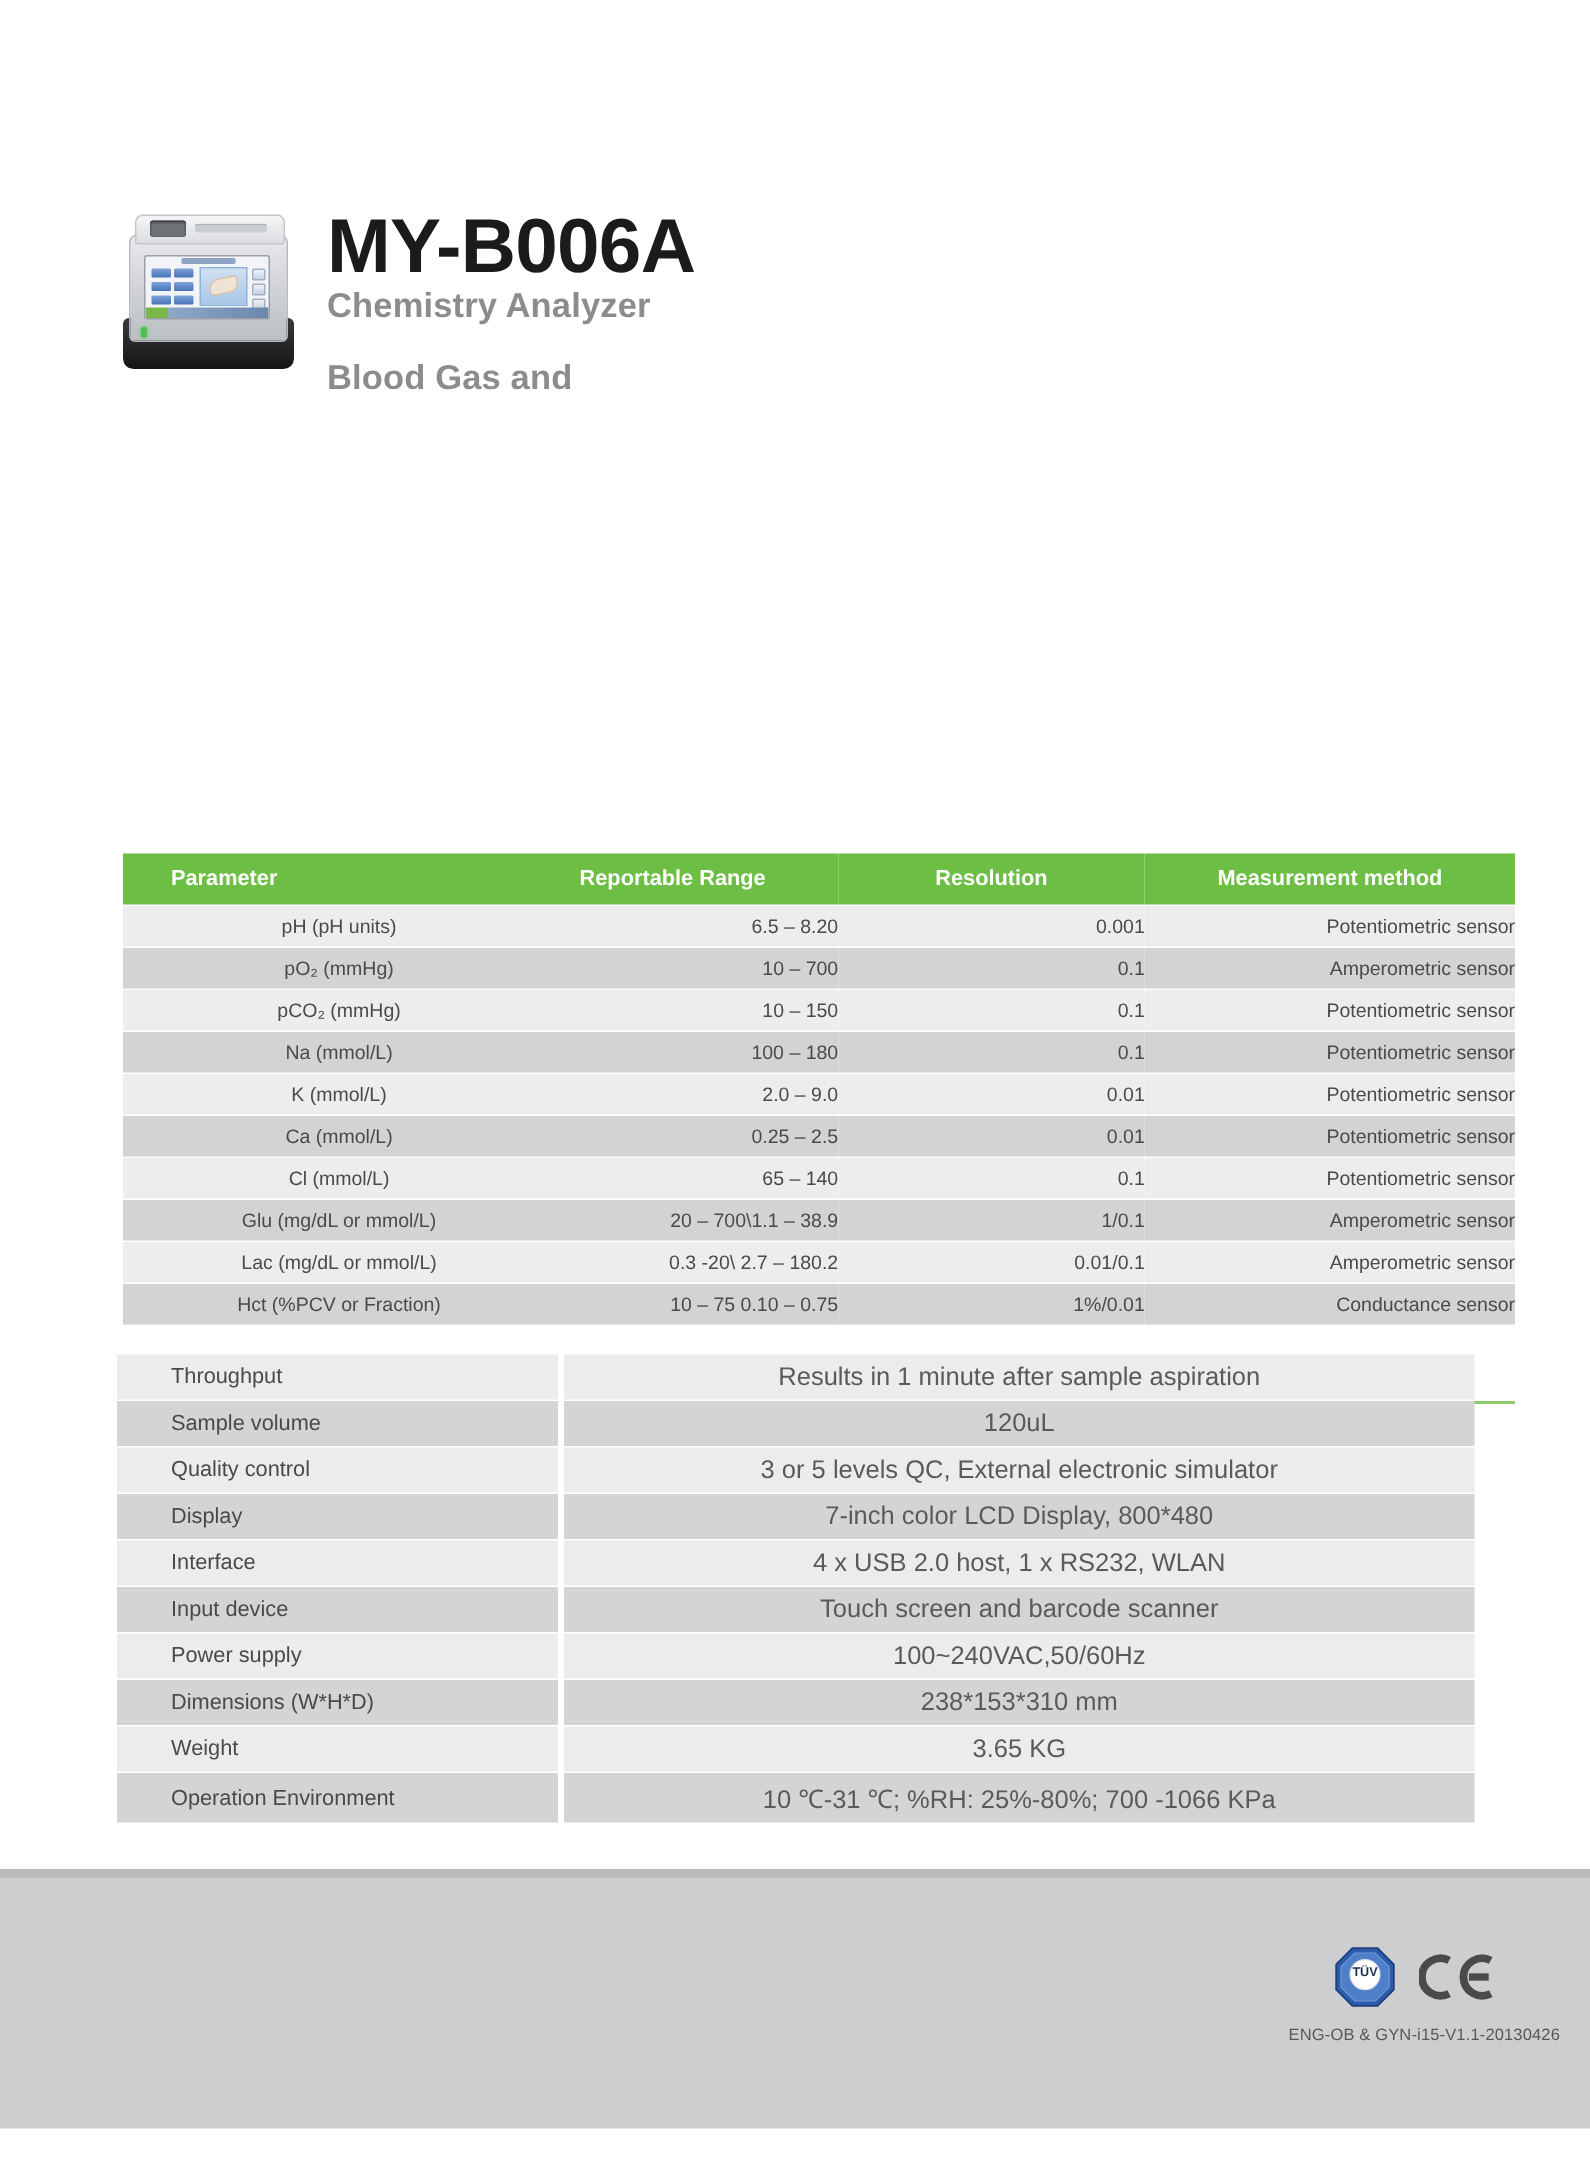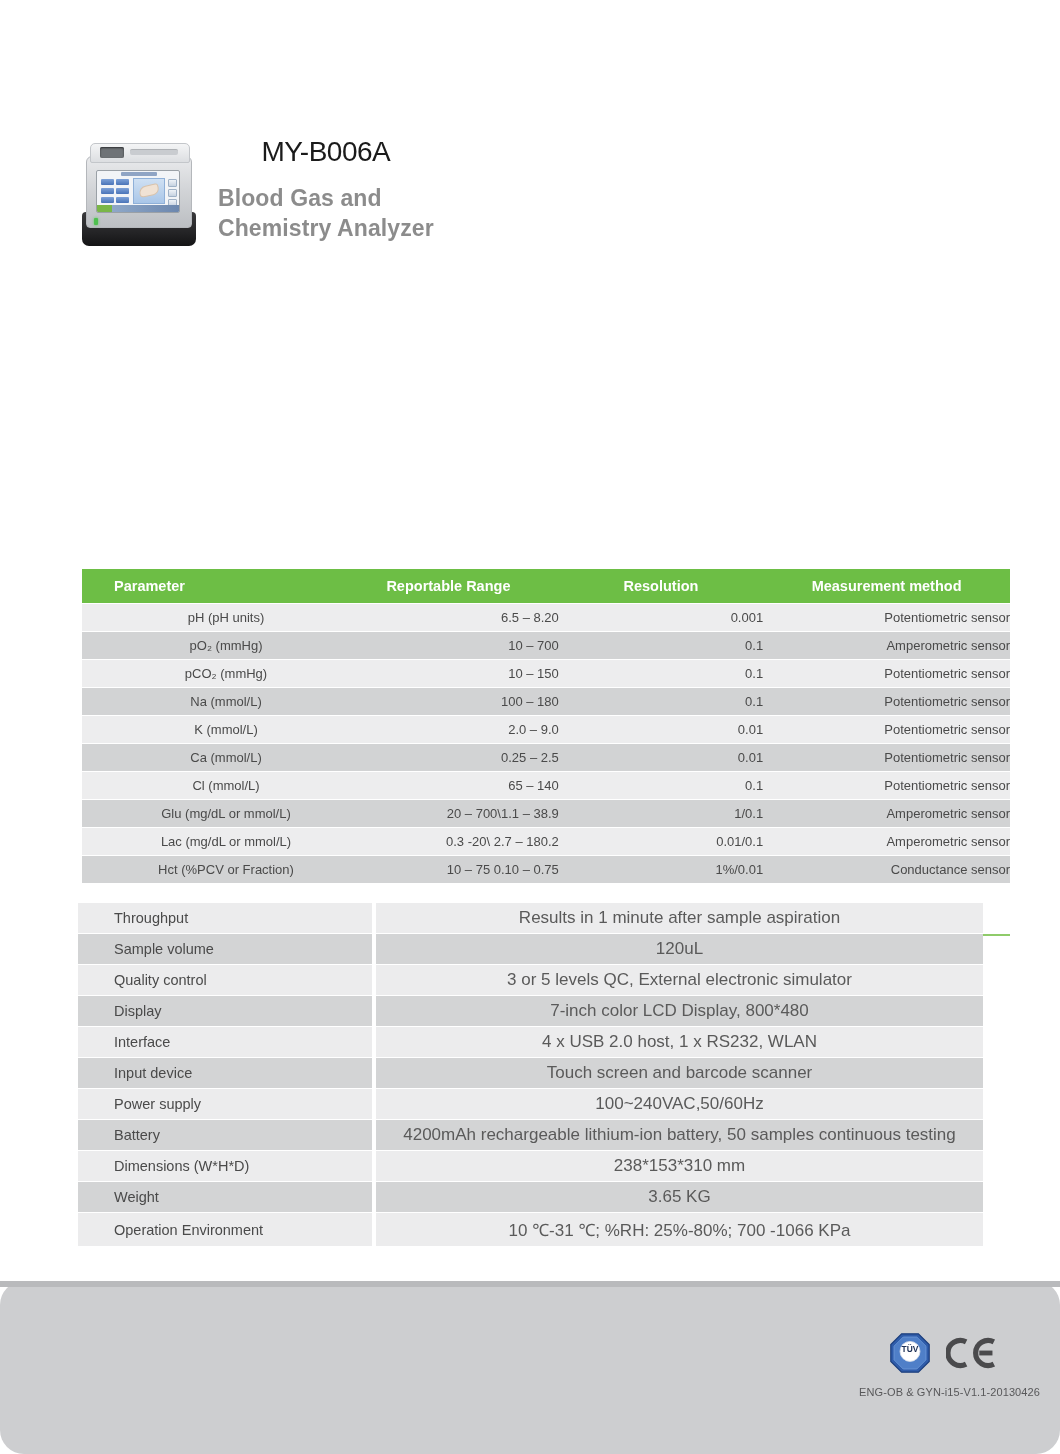--- a/index.html
+++ b/index.html
@@ -160,28 +160,27 @@
     border-radius: 1px;
     box-shadow: 0 0 3px #59d259;
   }
 
   #product-title-block {
     position: absolute;
     left: 140px;
     top: 0;
   }
   #product-title {
-    font-size: 28px;
-    font-weight: normal;
+    font-size: 51px;
+    font-weight: bold;
     color: #1b1b1b;
     letter-spacing: -0.5px;
     line-height: 1;
     margin: 0;
     padding: 0;
-    text-align: center;
   }
   .product-subtitle-line {
     font-size: 23px;
     font-weight: bold;
     color: #8c8c8c;
     line-height: 1.3;
     letter-spacing: 0.1px;
   }
   #product-subtitle-1 { margin-top: 18px; }
 
@@ -262,25 +261,24 @@
     text-align: center;
   }
   #spec-table tr:nth-child(odd) td { background: #ececed; }
   #spec-table tr:nth-child(even) td { background: #d3d4d5; }
   .spec-gap { width: 4px; background: #ffffff !important; padding: 0 !important; }
 
   
   #footer-band {
     position: absolute;
     left: 0;
-    top: 1281px;
+    top: 1246px;
     width: 1060px;
     height: 173px;
     background: #cdced0;
-    border-radius: 24px;
   }
   #footer-band-top {
     position: absolute;
     left: 0;
     top: 0;
     width: 100%;
     height: 6px;
     background: #b9babc;
   }
   #footer-marks {
@@ -330,22 +328,22 @@
       <div class="scr-rbtn" style="top:8px;"></div>
       <div class="scr-rbtn" style="top:18px;"></div>
       <div class="scr-rbtn" style="top:28px;"></div>
       <div class="scr-footer"></div>
     </div>
     <div class="dev-led"></div>
   </div>
 
   <div id="product-title-block">
     <div id="product-title">MY-B006A</div>
+    <div class="product-subtitle-line">Chemistry Analyzer</div>
     <div id="product-subtitle-1" class="product-subtitle-line">Blood Gas and</div>
-    <div class="product-subtitle-line">Chemistry Analyzer</div>
   </div>
 </div>
 
 <table id="parameter-table">
   <thead>
     <tr>
       <th class="col-param col-w1">Parameter</th>
       <th class="col-w2">Reportable Range</th>
       <th class="col-w3">Resolution</th>
       <th class="col-w4">Measurement method</th>
@@ -447,25 +445,20 @@
       </tr>
       <tr>
         <td class="spec-label">Input device</td>
         <td class="spec-gap"></td>
         <td class="spec-value">Touch screen and barcode scanner</td>
       </tr>
       <tr>
         <td class="spec-label">Power supply</td>
         <td class="spec-gap"></td>
         <td class="spec-value">100~240VAC,50/60Hz</td>
-      </tr>
-      <tr>
-        <td class="spec-label">Battery</td>
-        <td class="spec-gap"></td>
-        <td class="spec-value">4200mAh rechargeable lithium-ion battery, 50 samples continuous testing</td>
       </tr>
       <tr>
         <td class="spec-label">Dimensions (W*H*D)</td>
         <td class="spec-gap"></td>
         <td class="spec-value">238*153*310 mm</td>
       </tr>
       <tr>
         <td class="spec-label">Weight</td>
         <td class="spec-gap"></td>
         <td class="spec-value">3.65 KG</td>

